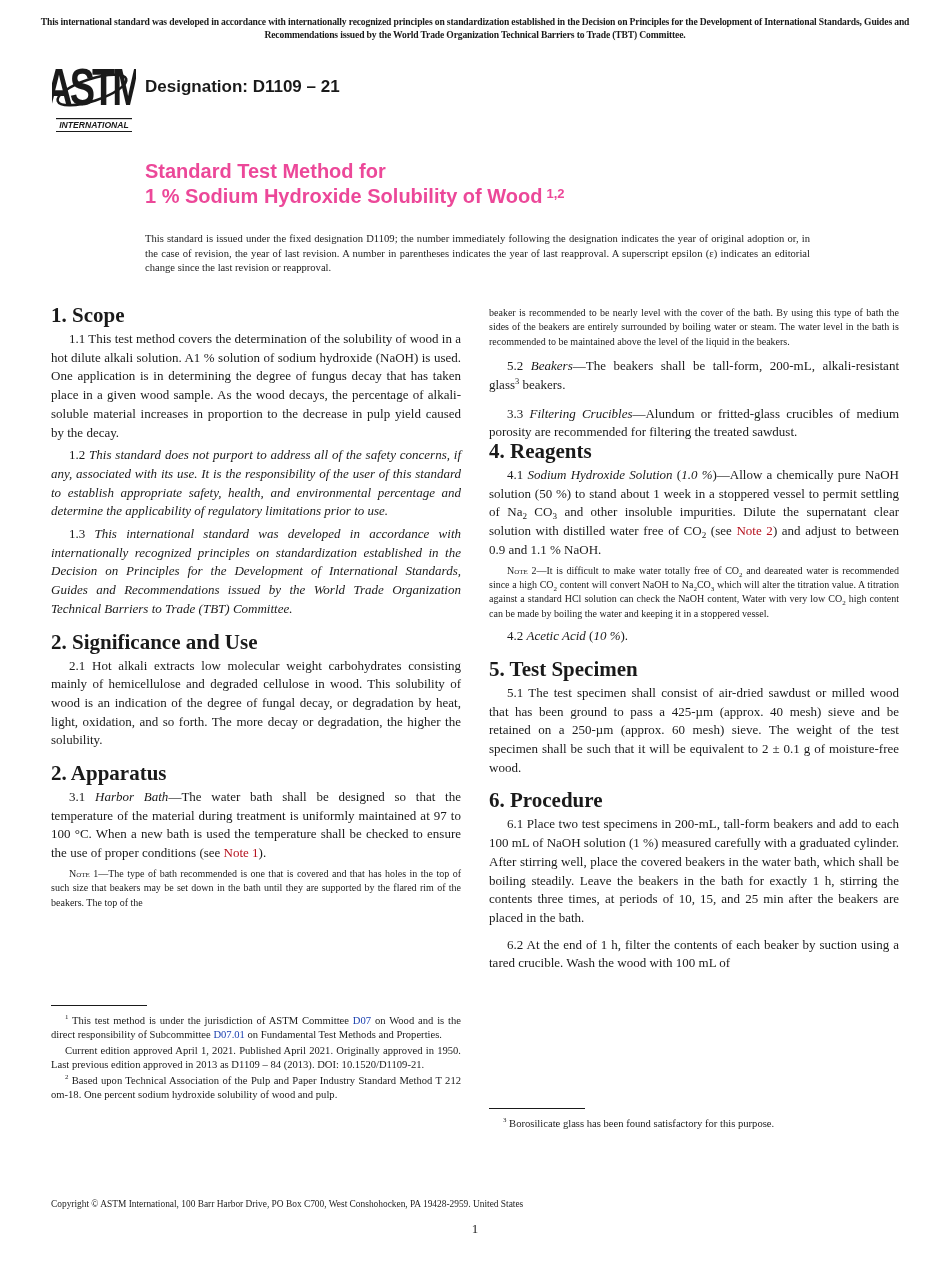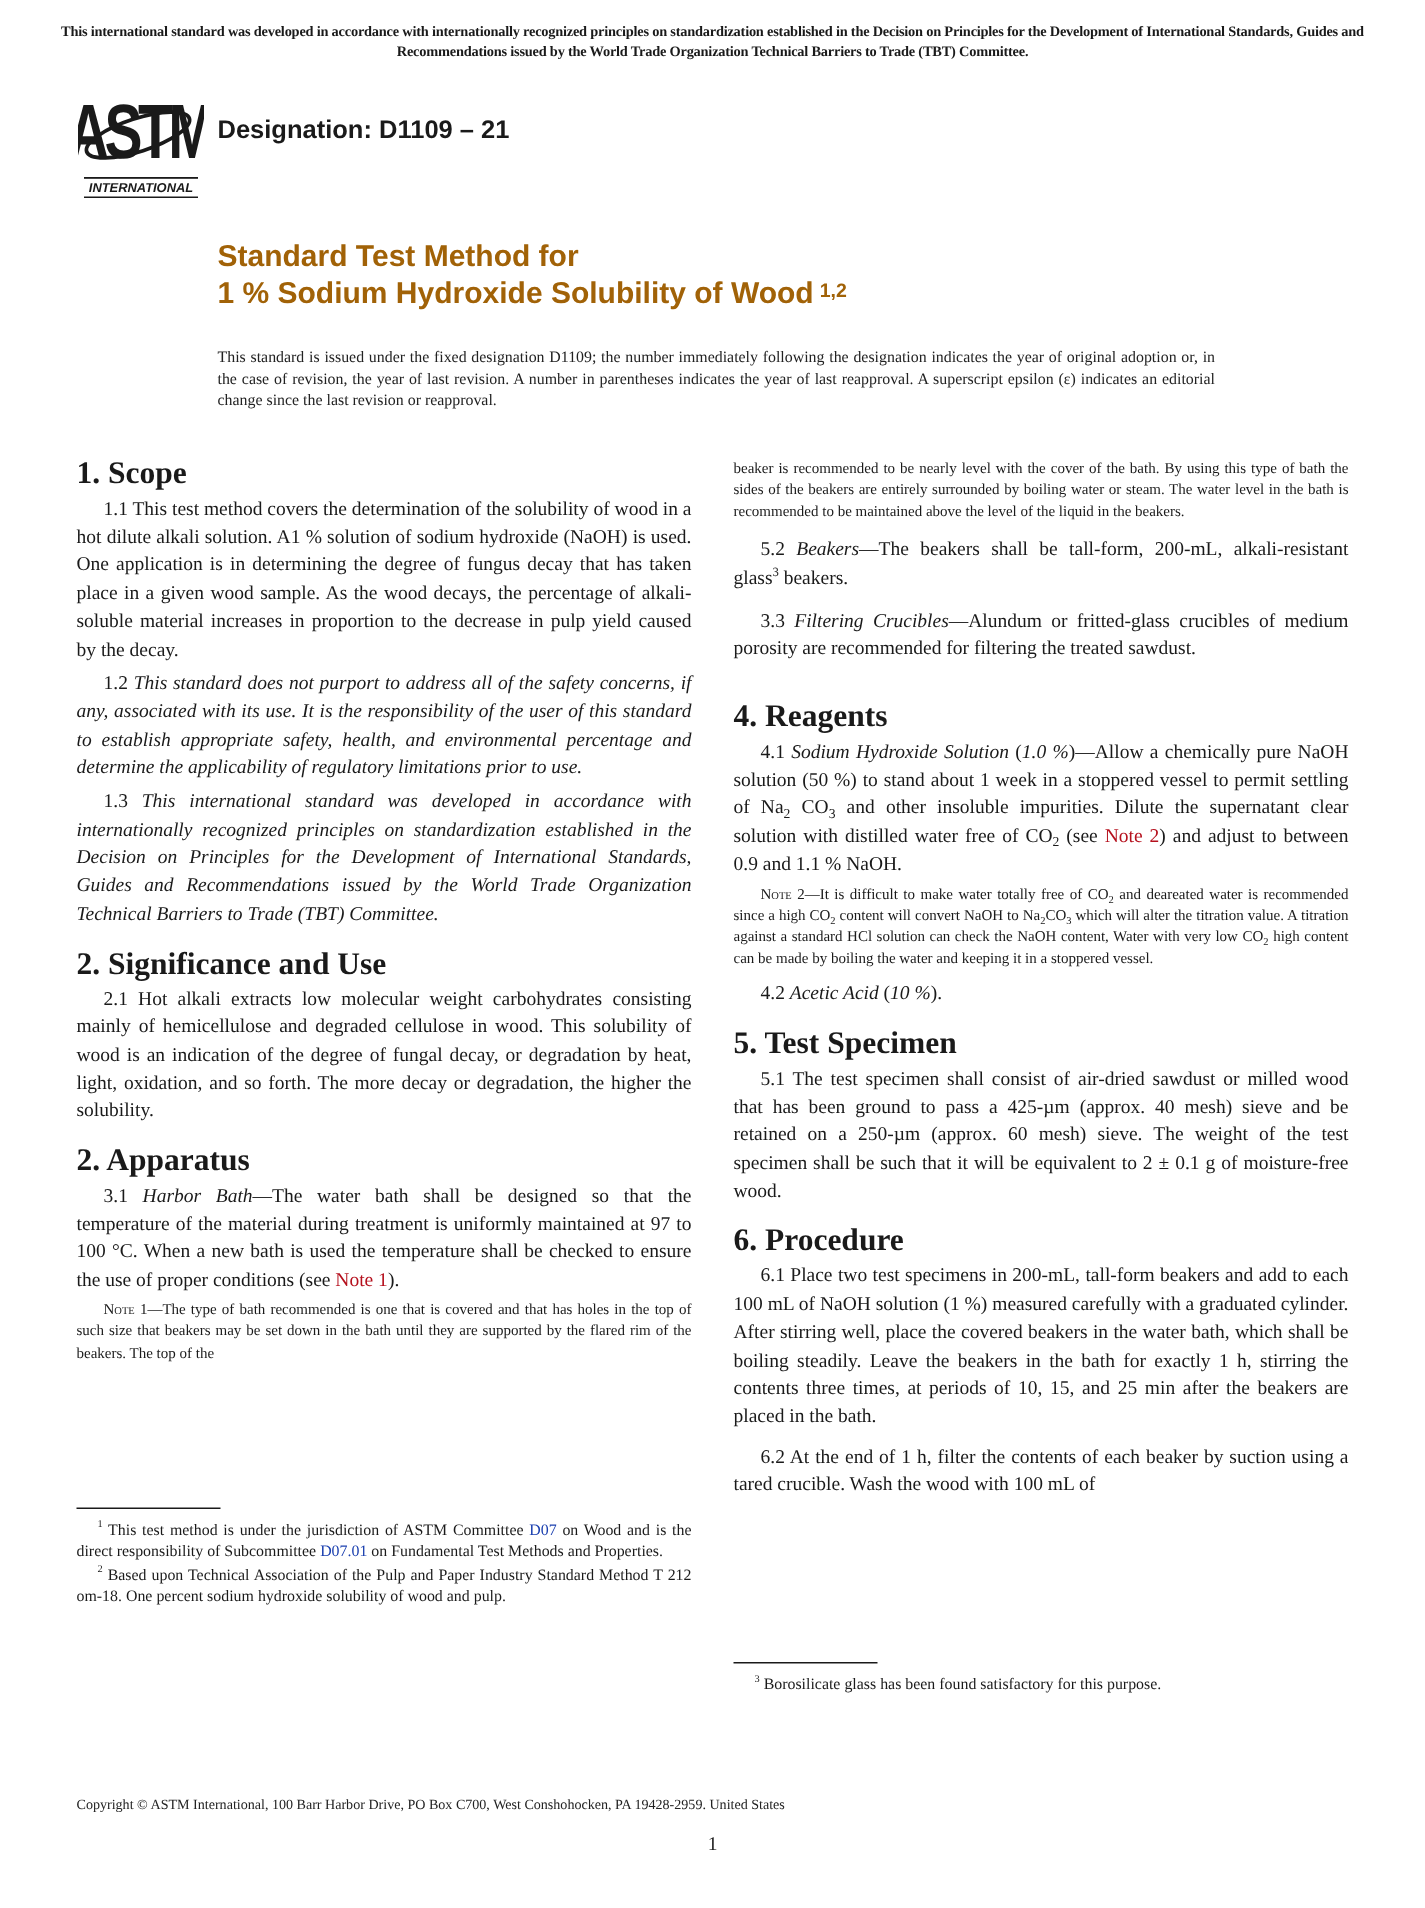--- a/index.html
+++ b/index.html
@@ -6,21 +6,21 @@
   body { width: 950px; height: 1272px; position: relative; overflow: hidden; color: #1a1a1a; }
 
   #top-notice { position: absolute; left: 40px; top: 16px; width: 870px; text-align: center;
     font-family: "Liberation Serif", serif; font-weight: bold; font-size: 9.6px; line-height: 12.5px; letter-spacing: -0.15px; }
 
   #logo { position: absolute; left: 52px; top: 54px; width: 84px; height: 82px; }
   #designation { position: absolute; left: 145px; top: 77px; font-family: "Liberation Sans", sans-serif;
     font-weight: bold; font-size: 17px; color: #1a1a1a; }
 
   #title { position: absolute; left: 145px; top: 159px; font-family: "Liberation Sans", sans-serif;
-    font-weight: bold; font-size: 20px; line-height: 25px; color: #a16207; }
+    font-weight: bold; font-size: 20px; line-height: 25px; color: #ec4899; }
   #title sup { font-size: 13px; position: relative; top: -3px; margin-left: 4px; vertical-align: top; }
 
   #issue-note { position: absolute; left: 145px; top: 232px; width: 665px; font-family: "Liberation Serif", serif;
     font-size: 10.6px; line-height: 14.6px; color: #222; text-align: justify; }
 
   .col { position: absolute; top: 306px; width: 410px; font-family: "Liberation Serif", serif; color: #1a1a1a; }
   #col-left { left: 51px; }
   #col-right { left: 489px; }
 
   .h { font-weight: bold; font-size: 21px; line-height: 18px; margin: 0 0 6px 0; }
@@ -84,27 +84,28 @@
   <div class="sec" style="margin-bottom:0">
     <div class="h">2.  Apparatus</div>
     <p class="p"><span>3.1</span> <em>Harbor Bath</em><span>—The water bath shall be designed so that the temperature of the material during treatment is uniformly maintained at 97 to 100 °C. When a new bath is used the temperature shall be checked to ensure the use of proper conditions (see </span><span class="link">Note 1</span><span>).</span></p>
     <p class="note"><span class="nl">Note 1</span><span>—The type of bath recommended is one that is covered and that has holes in the top of such size that beakers may be set down in the bath until they are supported by the flared rim of the beakers. The top of the</span></p>
   </div>
 </div>
 
 <div id="fn-left">
   <div class="rule"></div>
   <p class="fnote"><sup class="fn">1</sup><span> This test method is under the jurisdiction of ASTM Committee </span><span class="blue">D07</span><span> on Wood and is the direct responsibility of Subcommittee </span><span class="blue">D07.01</span><span> on Fundamental Test Methods and Properties.</span></p>
+  <p class="fnote">Current edition approved April 1, 2021. Published April 2021. Originally approved in 1950. Last previous edition approved in 2013 as D1109 – 84 (2013). DOI: 10.1520/D1109-21.</p>
   <p class="fnote"><sup class="fn">2</sup><span> Based upon Technical Association of the Pulp and Paper Industry Standard Method T 212 om-18. One percent sodium hydroxide solubility of wood and pulp.</span></p>
 </div>
 
 <div id="col-right" class="col">
   <p class="note" style="text-indent:0; margin-bottom:8px">beaker is recommended to be nearly level with the cover of the bath. By using this type of bath the sides of the beakers are entirely surrounded by boiling water or steam. The water level in the bath is recommended to be maintained above the level of the liquid in the beakers.</p>
   <p class="p" style="margin-bottom:10px"><span>5.2</span> <em>Beakers</em><span>—The beakers shall be tall-form, 200-mL, alkali-resistant glass</span><sup class="fn">3</sup><span> beakers.</span></p>
-  <p class="p" style="margin-bottom:26px"><span>3.3</span> <em>Filtering Crucibles</em><span>—Alundum or fritted-glass crucibles of medium porosity are recommended for filtering the treated sawdust.</span></p>
+  <p class="p" style="margin-bottom:0"><span>3.3</span> <em>Filtering Crucibles</em><span>—Alundum or fritted-glass crucibles of medium porosity are recommended for filtering the treated sawdust.</span></p>
 
   <div class="sec">
     <div class="h">4.  Reagents</div>
     <p class="p"><span>4.1</span> <em>Sodium Hydroxide Solution</em> (<em>1.0 %</em>)<span>—Allow a chemically pure NaOH solution (50 %) to stand about 1 week in a stoppered vessel to permit settling of Na</span><sub>2</sub><span> CO</span><sub>3</sub><span> and other insoluble impurities. Dilute the supernatant clear solution with distilled water free of CO</span><sub>2</sub><span> (see </span><span class="link">Note 2</span><span>) and adjust to between 0.9 and 1.1 % NaOH.</span></p>
     <p class="note"><span class="nl">Note 2</span><span>—It is difficult to make water totally free of CO</span><sub>2</sub><span> and deareated water is recommended since a high CO</span><sub>2</sub><span> content will convert NaOH to Na</span><sub>2</sub><span>CO</span><sub>3</sub><span> which will alter the titration value. A titration against a standard HCl solution can check the NaOH content, Water with very low CO</span><sub>2</sub><span> high content can be made by boiling the water and keeping it in a stoppered vessel.</span></p>
     <p class="p"><span>4.2</span> <em>Acetic Acid</em> (<em>10 %</em><span>).</span></p>
   </div>
 
   <div class="sec">
     <div class="h">5.  Test Specimen</div>

